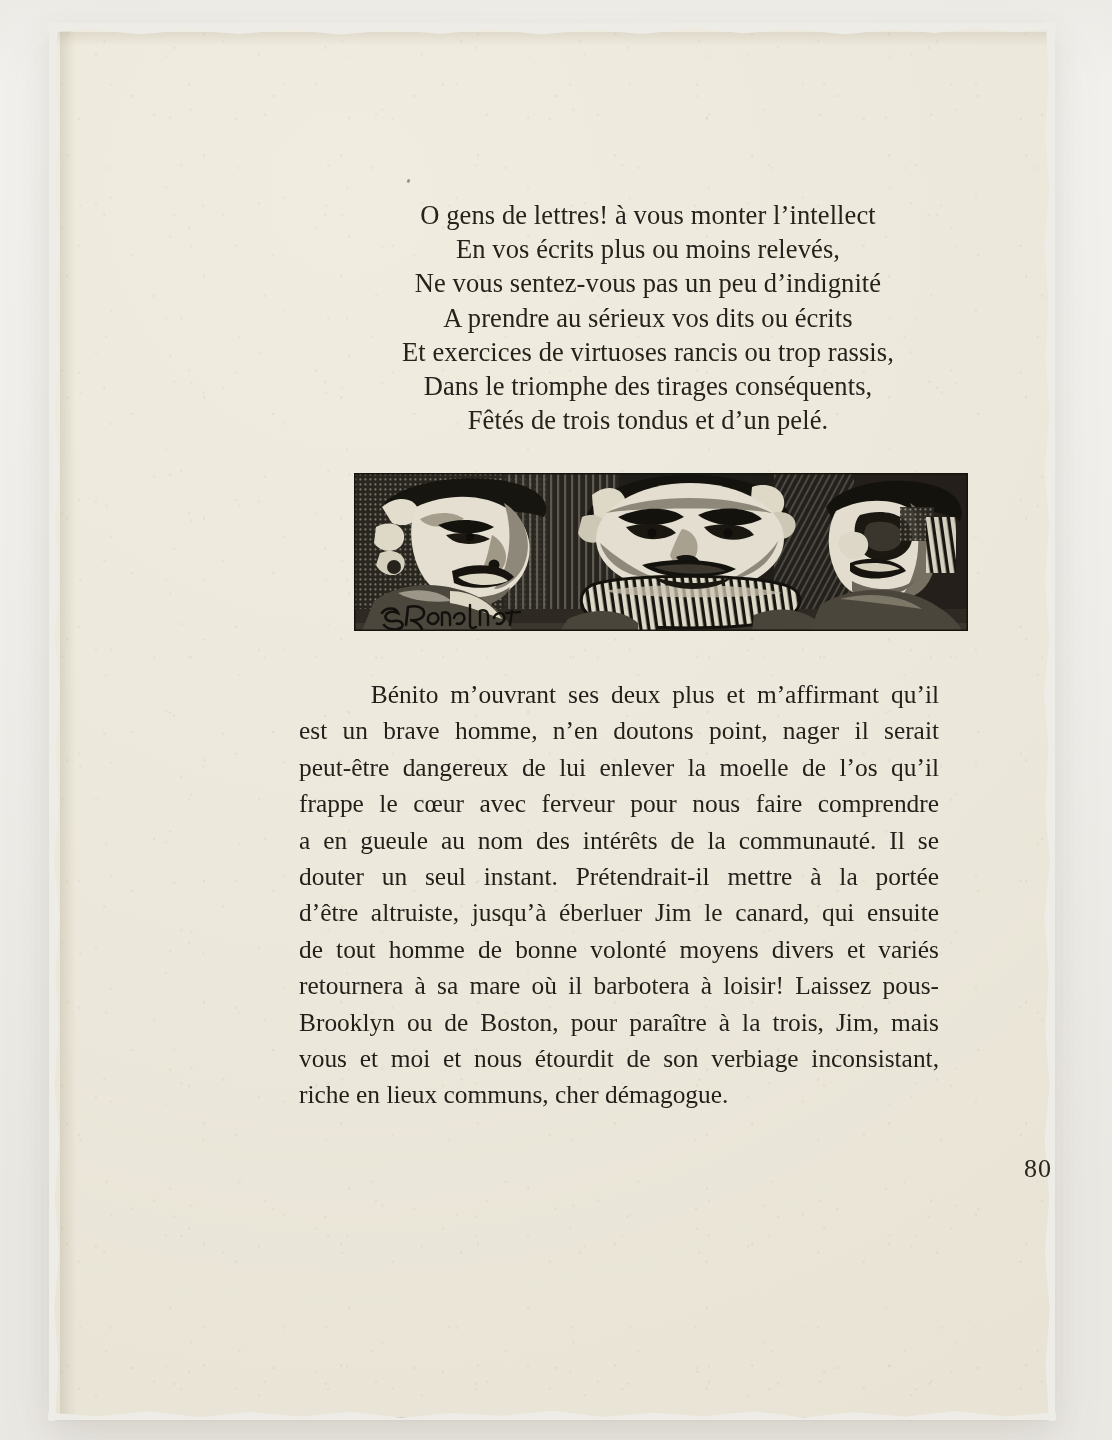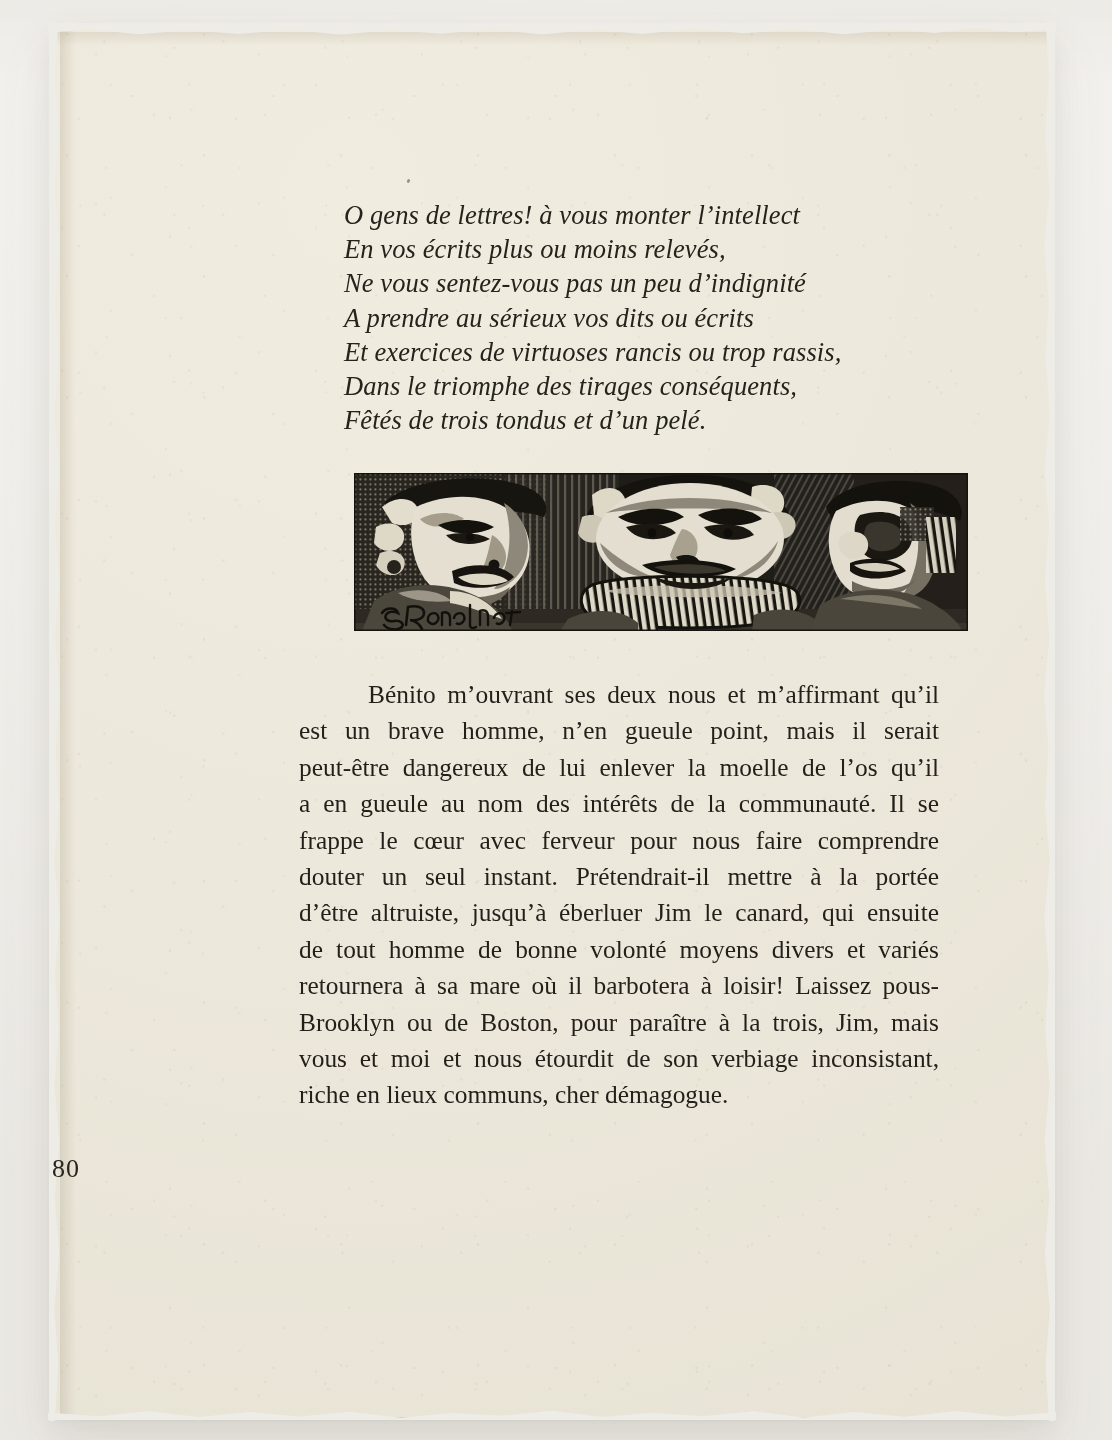--- a/index.html
+++ b/index.html
@@ -81,27 +81,27 @@
     background:linear-gradient(180deg, rgba(170,160,135,.22), rgba(170,160,135,0));}
 
   
   #content{position:absolute;left:0;top:0;width:1000px;height:1391px;}
 
   
   #paper-fleck{position:absolute;left:355px;top:153px;width:3px;height:4px;
     background:#7e7663;border-radius:50%;transform:rotate(24deg);opacity:.75;}
 
   #poem{
-    position:absolute;left:292px;top:172px;width:620px;
-    font-style:italic;
+    position:absolute;left:286px;top:172px;width:620px;
     font-size:26.5px;
     line-height:34.2px;
     color:#26231d;
     letter-spacing:.1px;
     white-space:nowrap;
+    text-align:center;
   }
   #poem .line{display:block;}
 
   
   #plate{
     position:absolute;left:302px;top:447px;width:614px;height:158px;
   }
   #plate svg{display:block;width:100%;height:100%;}
 
   
@@ -116,21 +116,21 @@
     display:block;
     text-align:justify;
     text-align-last:justify;
     white-space:pre;
   }
   #prose .line.first{text-indent:0;}
   #prose .line.last{text-align-last:left;}
 
   #folio{
     position:absolute;left:0;top:1128px;width:1000px;
-    text-align:left;
+    text-align:right;
     font-size:26px;
     color:#2a261f;
     letter-spacing:1px;
   }
 </style>
 </head>
 <body>
 
 <div id="backdrop"></div>
 
@@ -305,25 +305,25 @@
             <path d="M140 146 C140 140 148 138 150 143 C152 148 146 153 142 150" fill="none" stroke="#0f0e0a" stroke-width="2.4"></path>
             <path d="M156 152 L158 138 M152 140 L166 139" fill="none" stroke="#0f0e0a" stroke-width="2.4" stroke-linecap="round"></path>
           </g>
 
           <rect x="0" y="0" width="614" height="158" fill="none" stroke="#15130e" stroke-width="3"></rect>
         </g>
       </svg>
     </div>
 
     <div id="prose">
-      <span class="line first">      Bénito m’ouvrant ses deux nous et m’affirmant qu’il</span>
-      <span class="line">est un brave homme, n’en gueule point, mais il serait</span>
+      <span class="line first">      Bénito m’ouvrant ses deux plus et m’affirmant qu’il</span>
+      <span class="line">est un brave homme, n’en doutons point, nager il serait</span>
       <span class="line">peut-être dangereux de lui enlever la moelle de l’os qu’il</span>
+      <span class="line">frappe le cœur avec ferveur pour nous faire comprendre</span>
       <span class="line">a en gueule au nom des intérêts de la communauté. Il se</span>
-      <span class="line">frappe le cœur avec ferveur pour nous faire comprendre</span>
       <span class="line">douter un seul instant. Prétendrait-il mettre à la portée</span>
       <span class="line">d’être altruiste, jusqu’à éberluer Jim le canard, qui ensuite</span>
       <span class="line">de tout homme de bonne volonté moyens divers et variés</span>
       <span class="line">retournera à sa mare où il barbotera à loisir! Laissez pous-</span>
       <span class="line">Brooklyn ou de Boston, pour paraître à la trois, Jim, mais</span>
       <span class="line">vous et moi et nous étourdit de son verbiage inconsistant,</span>
       <span class="line last">riche en lieux communs, cher démagogue.</span>
     </div>
 
     <div id="folio">80</div>

